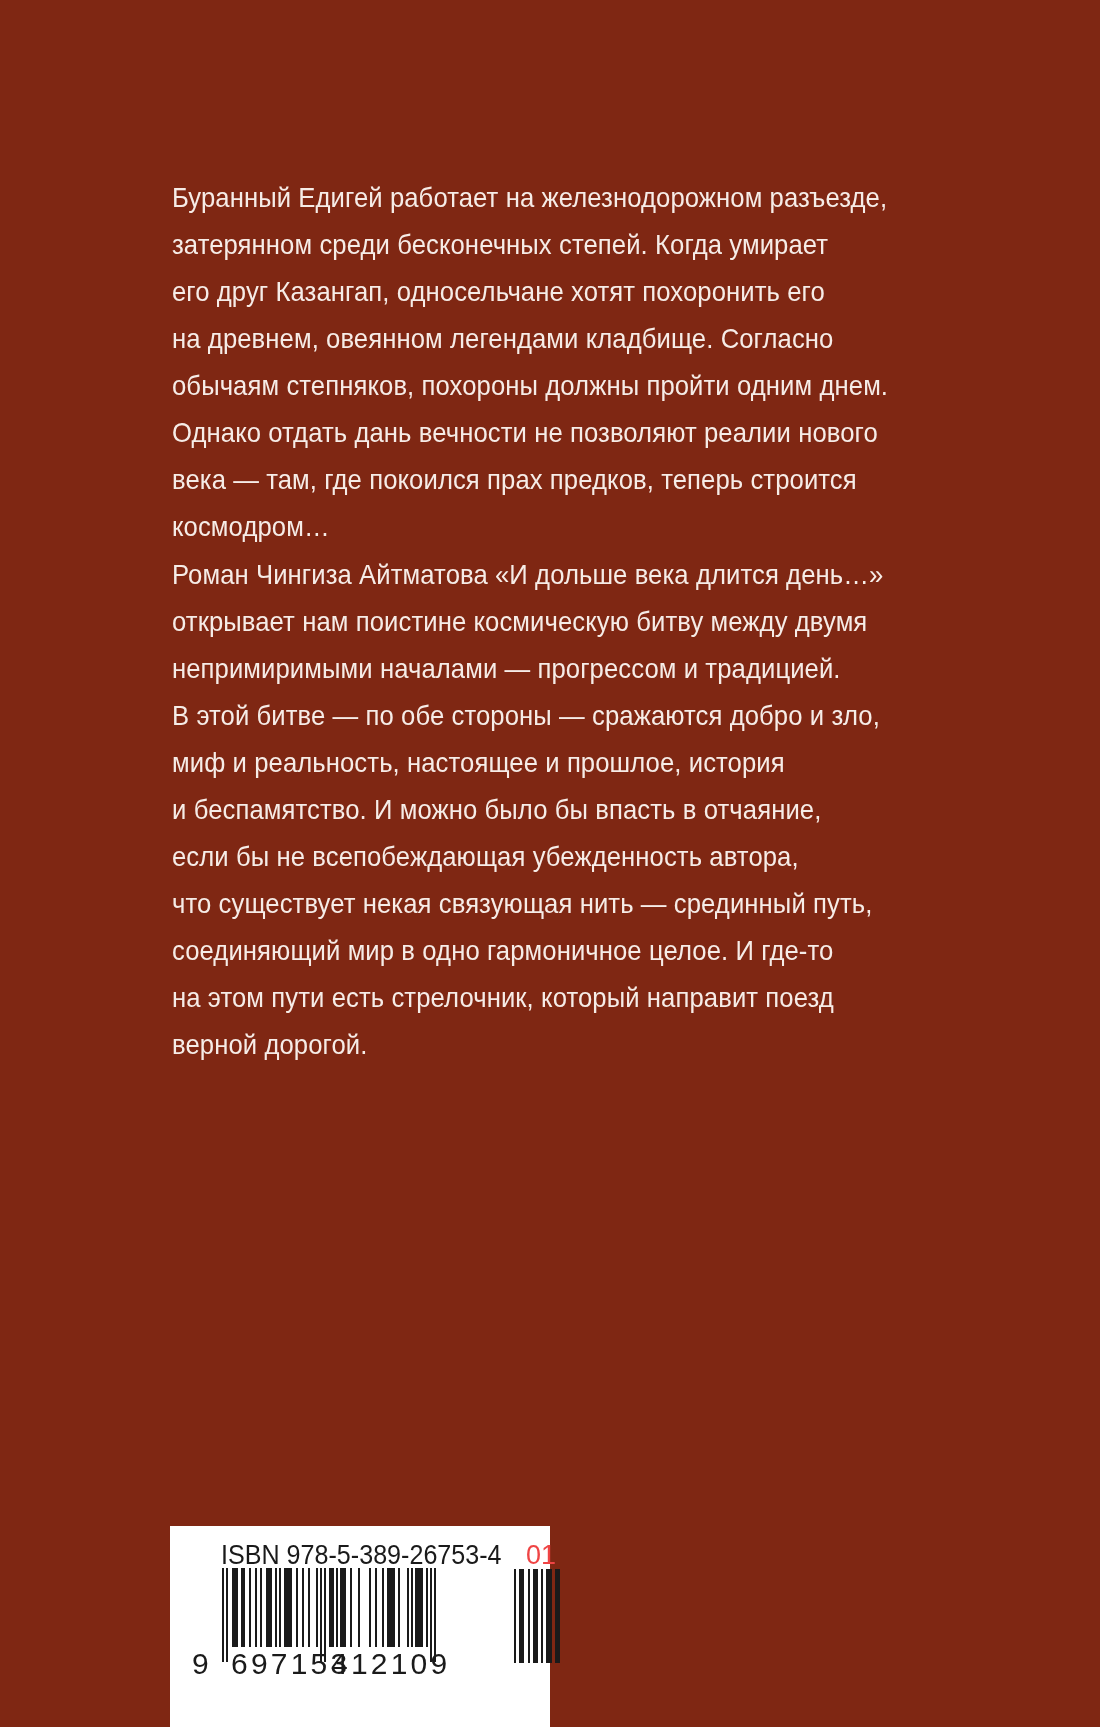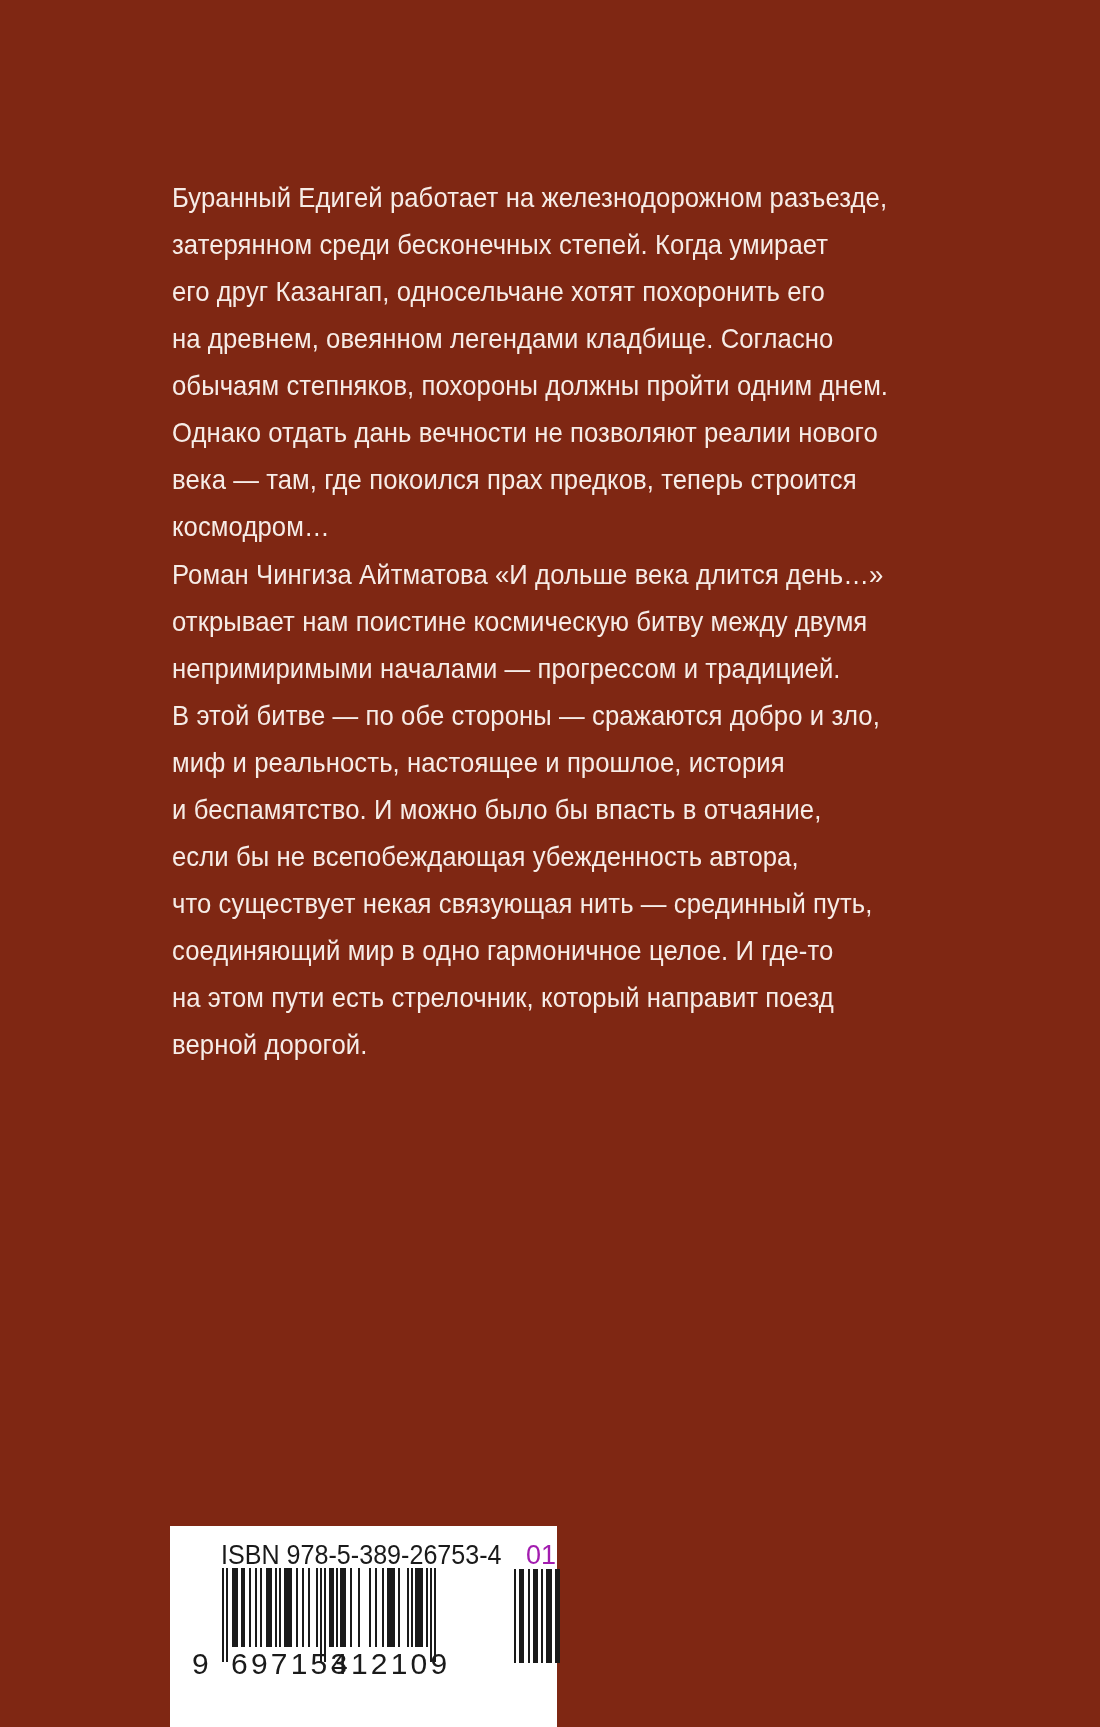--- a/index.html
+++ b/index.html
@@ -19,38 +19,37 @@
     font-size: 28.5px;
     line-height: 47.06px;
     letter-spacing: 0.1px;
   }
   .blurb .line { display: block; white-space: nowrap; }
   .barcode-box {
     position: absolute;
     left: 170px; top: 1526px;
     width: 380px; height: 201px;
     background: #ffffff;
-    padding-left: 7px;
   }
   .barcode-box svg { position: absolute; left: 0; top: 0; }
   .isbn-text {
     position: absolute;
     left: 51px; top: 14px;
     font-size: 27px;
     line-height: 30px;
     color: #1a1a1a;
     white-space: nowrap;
     transform: scaleX(0.93);
     transform-origin: 0 0;
   }
   .addon-text {
     position: absolute;
     left: 356px; top: 14px;
     font-size: 27px; line-height: 30px;
-    color: #a21caf;
+    color: #ef4444;
   }
   .ean-digit {
     position: absolute;
     top: 122px;
     font-size: 30px; line-height: 32px;
     color: #1a1a1a;
     white-space: nowrap;
     letter-spacing: 3.2px;
   }
 </style>

